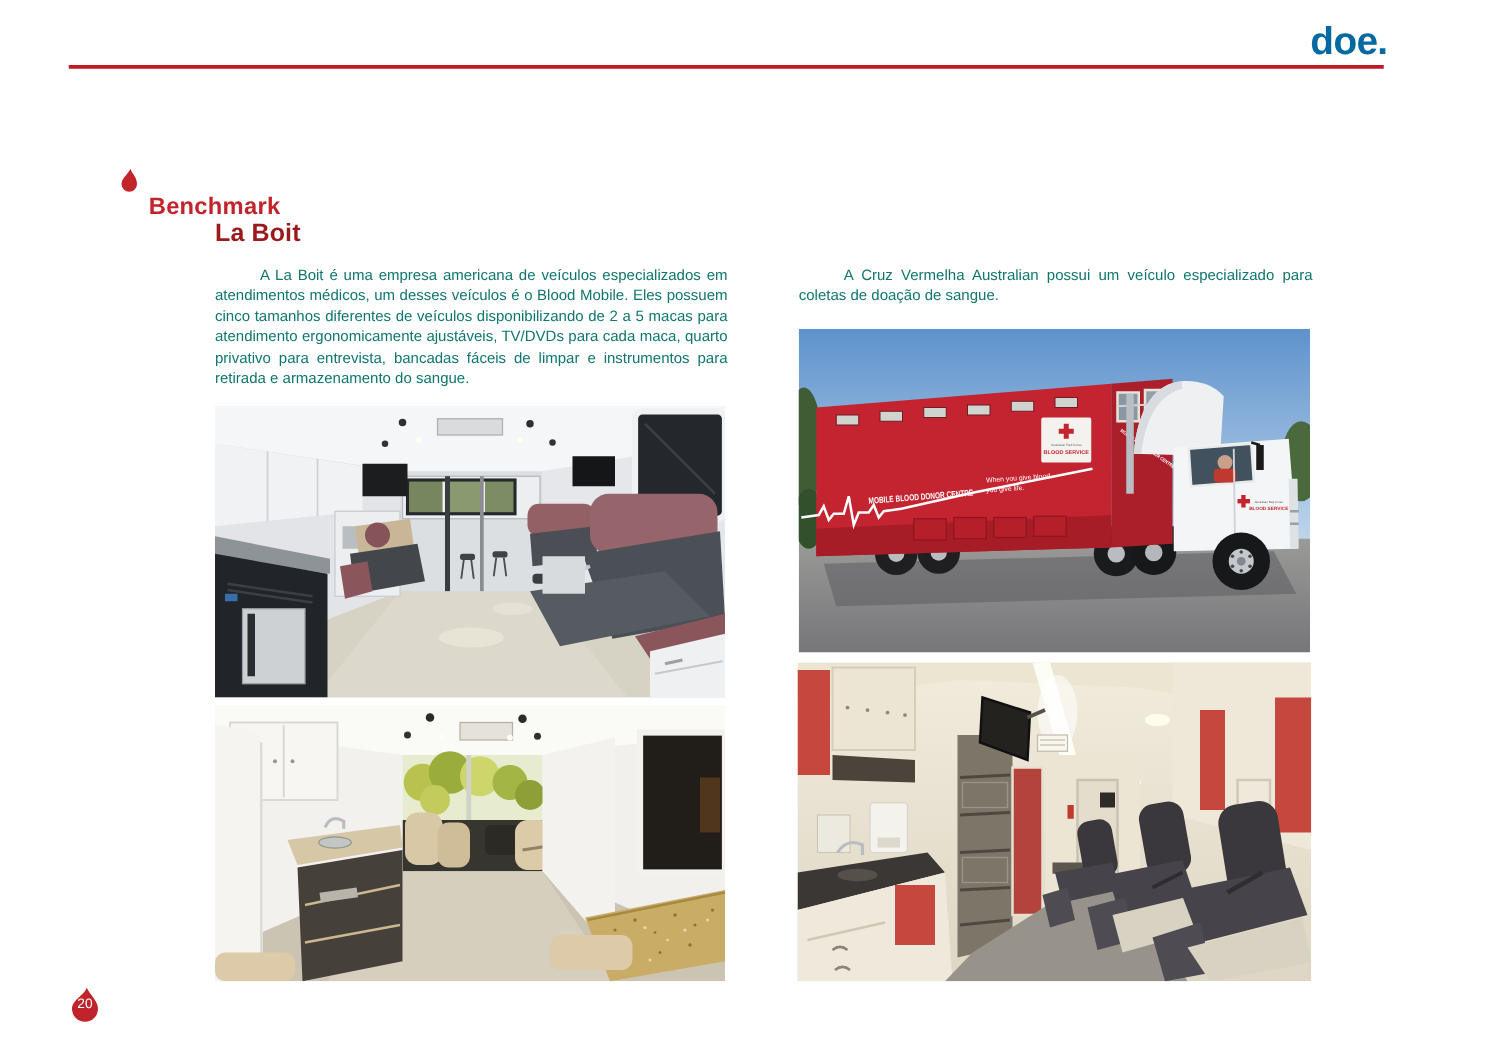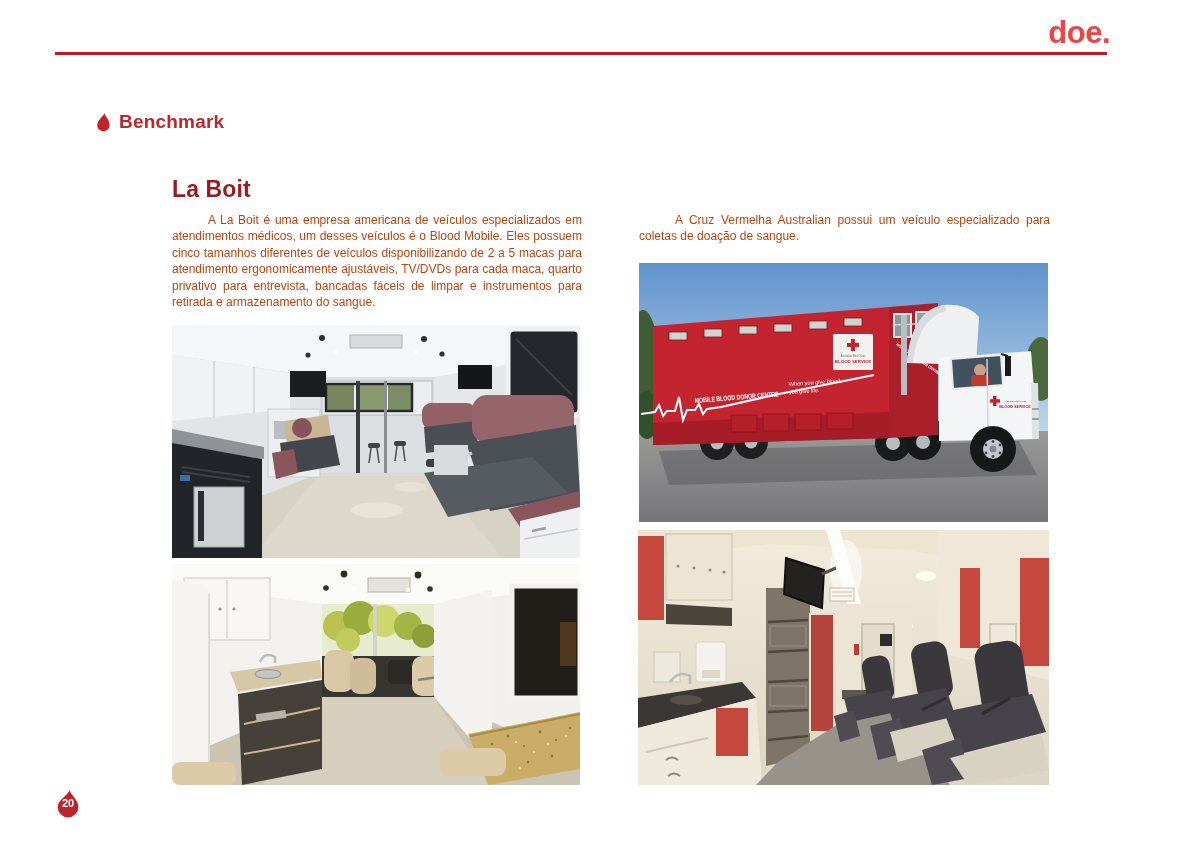--- a/index.html
+++ b/index.html
@@ -1,46 +1,46 @@
 <!DOCTYPE html>
 <html><head>
 <meta charset="utf-8">
 <style>
   * { margin:0; padding:0; box-sizing:border-box; }
   html,body { background:#ffffff; }
   body { width:1191px; height:842px; font-family:"Liberation Sans","DejaVu Sans",sans-serif; position:relative; }
   .page { position:absolute; left:0; top:0; width:1191px; height:842px; background:#fff; overflow:hidden; }
 
   .logo { position:absolute; left:1040px; top:15px; width:70px; text-align:right;
-          font-size:31px; font-weight:bold; color:#ef4444; letter-spacing:-0.5px; }
+          font-size:31px; font-weight:bold; color:#0369a1; letter-spacing:-0.5px; }
   .rule { position:absolute; left:55px; top:52px; width:1052px; height:3px; background:#c01a24; }
 
   .benchmark { position:absolute; left:96px; top:111px; display:flex; align-items:center; gap:9px; }
-  .benchmark .title { font-size:19px; font-weight:bold; color:#c2242b; letter-spacing:0.2px; }
+  .benchmark .title { font-size:19px; font-weight:bold; color:#c2242b; letter-spacing:0.2px;margin-top:44px; }
   .drop { display:block; }
 
-  .col-heading { position:absolute; font-size:23px; font-weight:bold; color:#9b1a1e; letter-spacing:0.1px; }
+  .col-heading { position:absolute; font-size:20px; font-weight:bold; color:#9b1a1e; letter-spacing:0.1px; }
   .heading-left  { left:172px; top:176px; width:408px; }
   .heading-right { left:639px; top:176px; width:409px; }
 
-  .para { position:absolute; font-size:12px; line-height:16.4px; color:#c2410c;
+  .para { position:absolute; font-size:12px; line-height:16.4px; color:#0f766e;
           text-align:justify; text-indent:36px; }
   .para-left  { left:172px; top:212px; width:410px; }
   .para-right { left:639px; top:212px; width:411px; }
 
   .photo { position:absolute; display:block; }
   .photo svg { display:block; width:100%; height:100%; }
   .photo-l1 { left:172px; top:325px; width:408px; height:233px; }
   .photo-l2 { left:172px; top:564px; width:408px; height:221px; }
   .photo-r1 { left:639px; top:263px; width:409px; height:259px; }
   .photo-r2 { left:638px; top:530px; width:411px; height:255px; }
 
   .page-num { position:absolute; left:56px; top:790px; width:24px; height:28px; }
   .page-num .num { position:absolute; left:0; top:7px; width:24px; text-align:center;
-                   font-size:11px; font-weight:bold; color:#ffffff; }
+                   font-size:11px; font-weight:normal; color:#ffffff; }
 </style>
 </head>
 <body>
 
 <div class="page">
 
   <div class="logo">doe.</div>
   <div class="rule"></div>
 
   <div class="benchmark">

